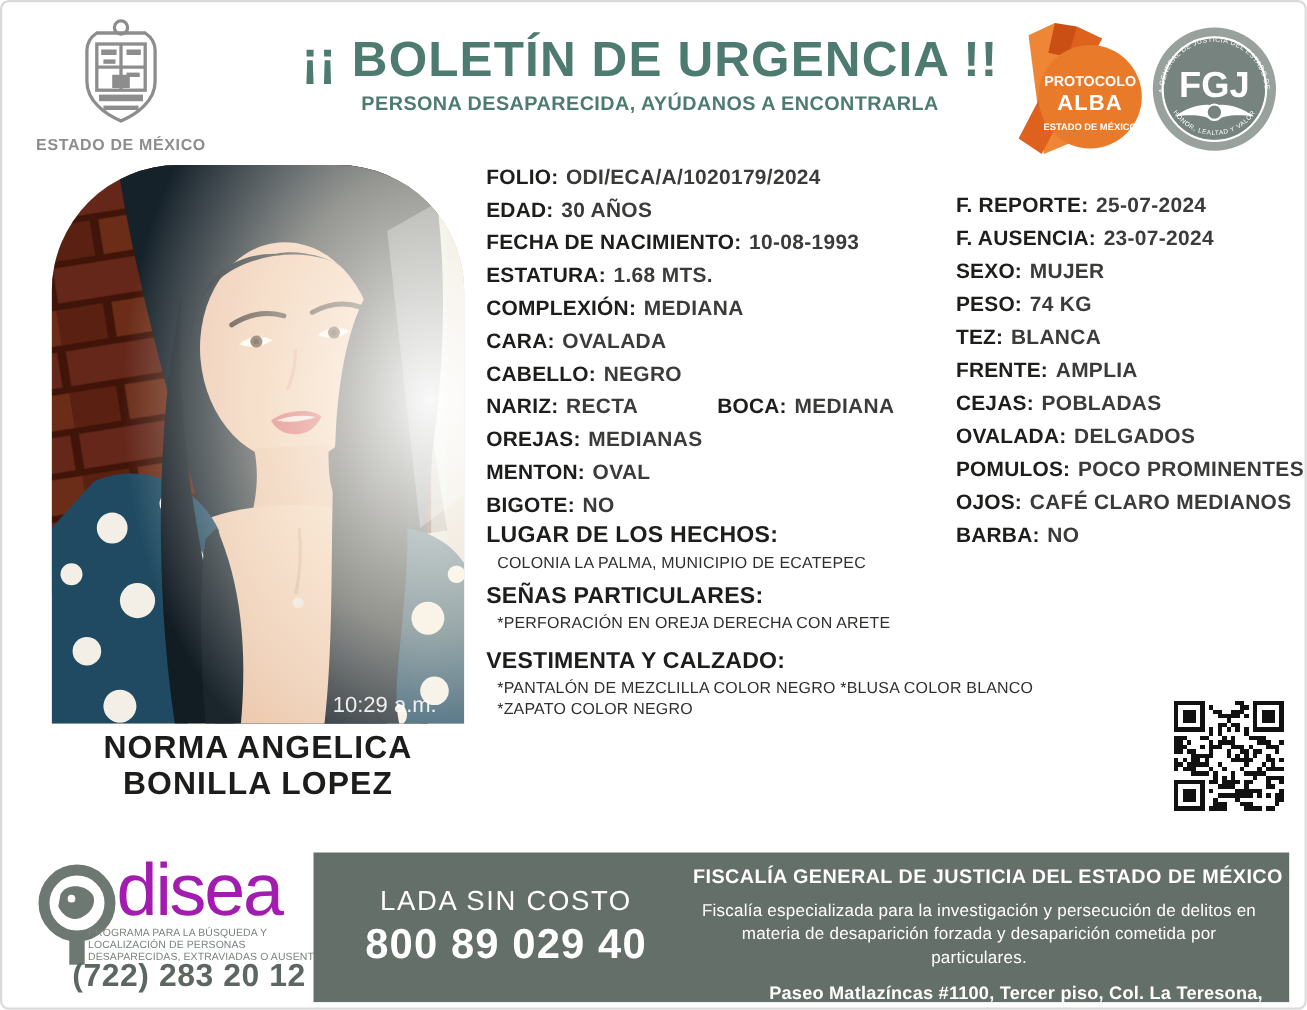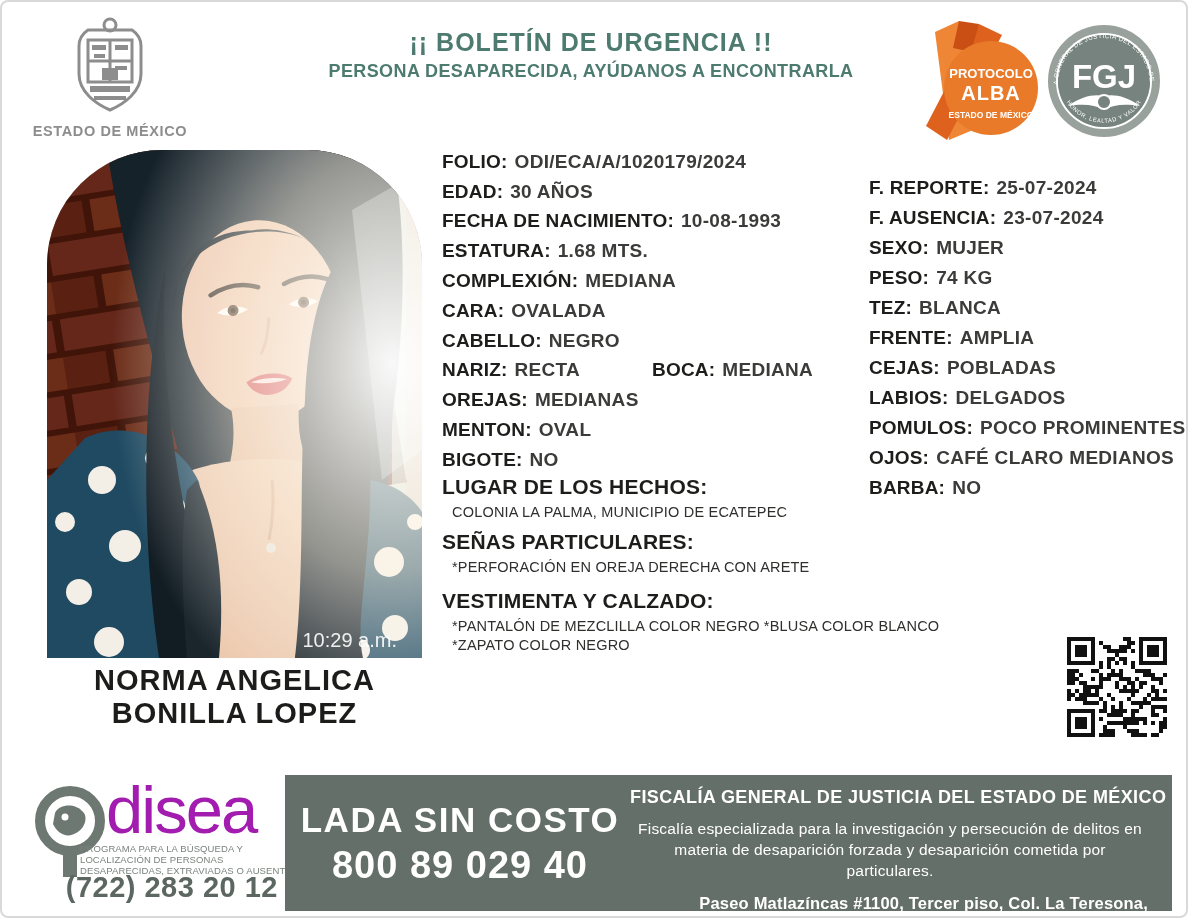--- a/index.html
+++ b/index.html
@@ -4,21 +4,21 @@
 <style>
   html,body{margin:0;padding:0;background:#ffffff;}
   .page{position:relative;width:1188px;height:918px;background:#fff;
         border:2px solid #d9d9d9;border-radius:8px;box-sizing:border-box;overflow:hidden;
         font-family:"Liberation Sans", sans-serif;}
 
   
   .edomex{position:absolute;left:28px;top:14px;width:160px;text-align:center;}
   .edomex-caption{margin-top:3px;font-size:14.5px;font-weight:bold;color:#8d8d8d;letter-spacing:.6px;}
   .titlebox{position:absolute;left:244px;top:26px;width:690px;text-align:center;}
-  .title-main{font-size:25px;font-weight:bold;color:#4e7b70;letter-spacing:1px;white-space:nowrap;}
+  .title-main{font-size:45px;font-weight:bold;color:#4e7b70;letter-spacing:1px;white-space:nowrap;}
   .title-sub{font-size:18px;font-weight:bold;color:#4e7b70;letter-spacing:.4px;margin-top:4px;white-space:nowrap;}
   .alba{position:absolute;left:903px;top:10px;}
   .fgj{position:absolute;left:1042px;top:20px;}
 
   
   .photo{position:absolute;left:45px;top:148px;width:375px;height:508px;
          border-radius:115px 115px 0 0;overflow:hidden;background:#cfc7bd;}
   .name{position:absolute;left:30px;top:662px;width:405px;text-align:center;
         font-size:29px;font-weight:bold;color:#1c1c1b;letter-spacing:1px;line-height:1.15;}
 
@@ -38,21 +38,21 @@
   .gap1{margin-top:8px;}
   .gap2{margin-top:13px;}
 
   
   .qr{position:absolute;left:1062px;top:632px;width:106px;height:106px;background:#fff;padding:0;}
 
   
   .footer-gray{position:absolute;left:283px;top:773px;width:887px;height:136px;background:#656f69;}
   .lada{position:absolute;left:10px;top:0;width:330px;height:100%;display:flex;flex-direction:column;
         justify-content:center;align-items:center;color:#fff;}
-  .lada-label{font-size:35px;font-weight:bold;letter-spacing:1.5px;}
+  .lada-label{font-size:25px;font-weight:normal;letter-spacing:1.5px;}
   .lada-number{font-size:38px;font-weight:bold;letter-spacing:1px;margin-top:4px;}
   .fgjblock{position:absolute;left:345px;top:12px;width:520px;color:#fff;}
   .fgjblock-title{font-size:18px;font-weight:bold;letter-spacing:.4px;text-align:center;white-space:nowrap;}
   .fgjblock-desc{font-size:15.5px;text-align:center;line-height:1.35;margin-top:11px;letter-spacing:.2px;}
   .fgjblock-addr{font-size:16.5px;font-weight:bold;text-align:right;margin-top:11px;line-height:1.3;
                  padding-right:2px;letter-spacing:.2px;}
 
   .odisea{position:absolute;left:0;top:773px;width:283px;height:136px;}
   .odisea-mark{position:absolute;left:22px;top:8px;}
   .odisea-word{position:absolute;left:104px;top:-4px;font-size:67px;font-weight:normal;color:#a21caf;
@@ -284,21 +284,21 @@
       </div>
       <div class="frow">
         <span class="flabel">FRENTE:</span>
         <span class="fvalue">AMPLIA</span>
       </div>
       <div class="frow">
         <span class="flabel">CEJAS:</span>
         <span class="fvalue">POBLADAS</span>
       </div>
       <div class="frow">
-        <span class="flabel">LABIOS:</span>
+        <span class="flabel">OVALADA:</span>
         <span class="fvalue">DELGADOS</span>
       </div>
       <div class="frow">
         <span class="flabel">POMULOS:</span>
         <span class="fvalue">POCO PROMINENTES</span>
       </div>
       <div class="frow">
         <span class="flabel">OJOS:</span>
         <span class="fvalue">CAFÉ CLARO MEDIANOS</span>
       </div>

